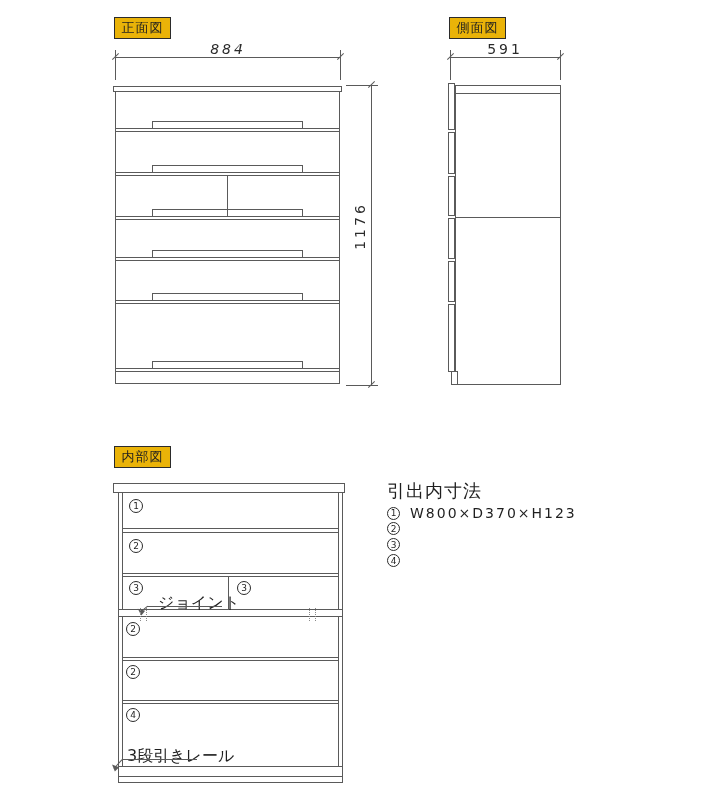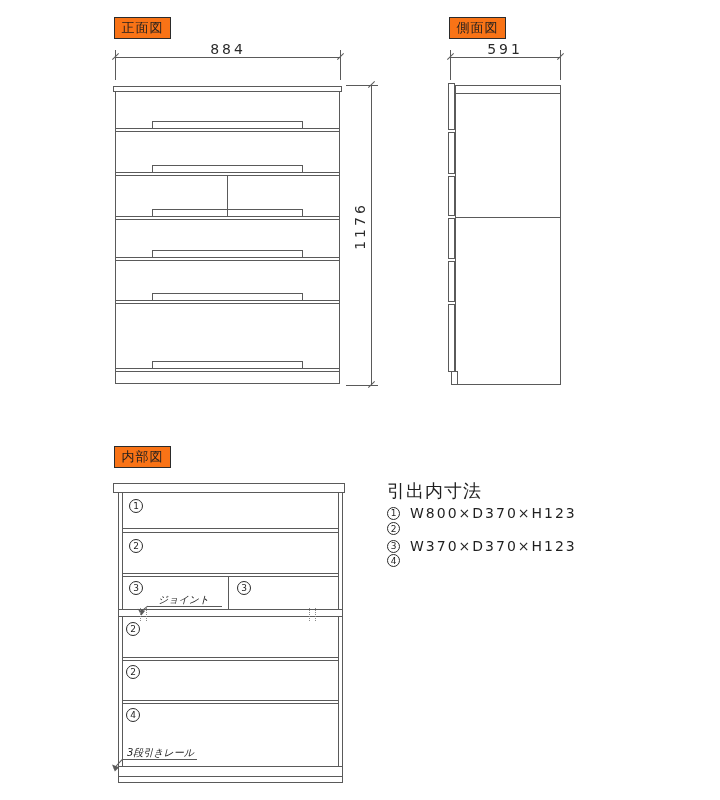--- a/index.html
+++ b/index.html
@@ -10,44 +10,44 @@
   html,body{margin:0;padding:0;background:#fff;}
   body{font-family:"DejaVu Sans","Liberation Sans",sans-serif;color:var(--text);}
   #stage{position:relative;width:720px;height:800px;background:var(--bg);overflow:hidden;}
   .abs{position:absolute;}
   .hline{height:0;border-top:1px solid var(--line);}
   .vline{width:0;border-left:1px solid var(--line);}
   .rect{border:1px solid var(--line);background:#fff;box-sizing:border-box;}
   .band{box-sizing:border-box;border-top:1px solid var(--line);border-bottom:1px solid var(--line);background:#fff;}
   .bracket{box-sizing:border-box;border:1px solid var(--line);border-bottom:none;background:transparent;}
   .labelbox{box-sizing:border-box;border:1px solid #2b2b2b;display:flex;align-items:center;justify-content:center;
-            font-size:13px;letter-spacing:1px;color:var(--text);background:#f97316;}
+            font-size:13px;letter-spacing:1px;color:var(--text);background:#eab308;}
   .dimtext{font-size:14px;letter-spacing:3px;color:#2b2b2b;text-align:center;}
   .vdimtext{display:flex;align-items:center;justify-content:center;transform:rotate(-90deg);}
   .tick{width:9px;height:0;border-top:1px solid var(--line);transform:rotate(-45deg);}
   .circle-num{box-sizing:border-box;width:14px;height:14px;border:1px solid #2b2b2b;border-radius:50%;
               display:flex;align-items:center;justify-content:center;font-size:9px;color:var(--text);background:#fff;}
-  .ann{font-size:10px;color:var(--text);white-space:nowrap;font-style:italic;}
+  .ann{font-size:16px;color:var(--text);white-space:nowrap;}
   .dotv{width:0;border-left:1px dotted #8a8a8a;}
   .arrow{width:0;height:0;border-top:3px solid transparent;border-bottom:3px solid transparent;border-right:7px solid var(--line);}
   .spec-row{display:flex;align-items:center;gap:10px;}
   .spec-text{font-size:14px;letter-spacing:2px;color:var(--text);white-space:nowrap;}
   .spec-title{font-size:18px;letter-spacing:1px;color:var(--text);white-space:nowrap;}
   .strip-tick{box-sizing:border-box;background:#fff;border-top:1px solid var(--line);border-bottom:1px solid var(--line);}
 </style>
 </head>
 <body>
 
 <div id="stage">
 
   <div class="abs labelbox" style="left:114px;top:17px;width:57px;height:22px;">
     <span>正面図</span>
   </div>
 
-  <div class="abs dimtext" style="left:197px;top:41px;width:62px;">884</div>
+  <div class="abs dimtext" style="left:197px;top:41px;width:62px;font-style:italic;">884</div>
   <div class="abs hline" style="left:115px;top:57px;width:225px;"></div>
   <div class="abs vline" style="left:115px;top:50px;height:30px;"></div>
   <div class="abs vline" style="left:340px;top:50px;height:30px;"></div>
   <div class="abs tick" style="left:111px;top:56px;"></div>
   <div class="abs tick" style="left:336px;top:56px;"></div>
 
   <div class="abs dimtext vdimtext" style="left:339px;top:212px;width:42px;height:28px;">1176</div>
   <div class="abs vline" style="left:371px;top:85px;height:300px;"></div>
   <div class="abs hline" style="left:346px;top:85px;width:32px;"></div>
   <div class="abs hline" style="left:346px;top:385px;width:32px;"></div>
@@ -160,21 +160,20 @@
   </div>
   <div class="abs spec-row" style="left:387px;top:522px;">
     <span class="circle-num" style="width:13px;height:13px;">
       <span>2</span>
     </span>
   </div>
   <div class="abs spec-row" style="left:387px;top:538px;">
     <span class="circle-num" style="width:13px;height:13px;">
       <span>3</span>
     </span>
-    <span class="spec-text">W370×D370×H123</span>
   </div>
   <div class="abs spec-row" style="left:387px;top:554px;">
     <span class="circle-num" style="width:13px;height:13px;">
       <span>4</span>
     </span>
   </div>
 
 </div>
 
 </body></html>

